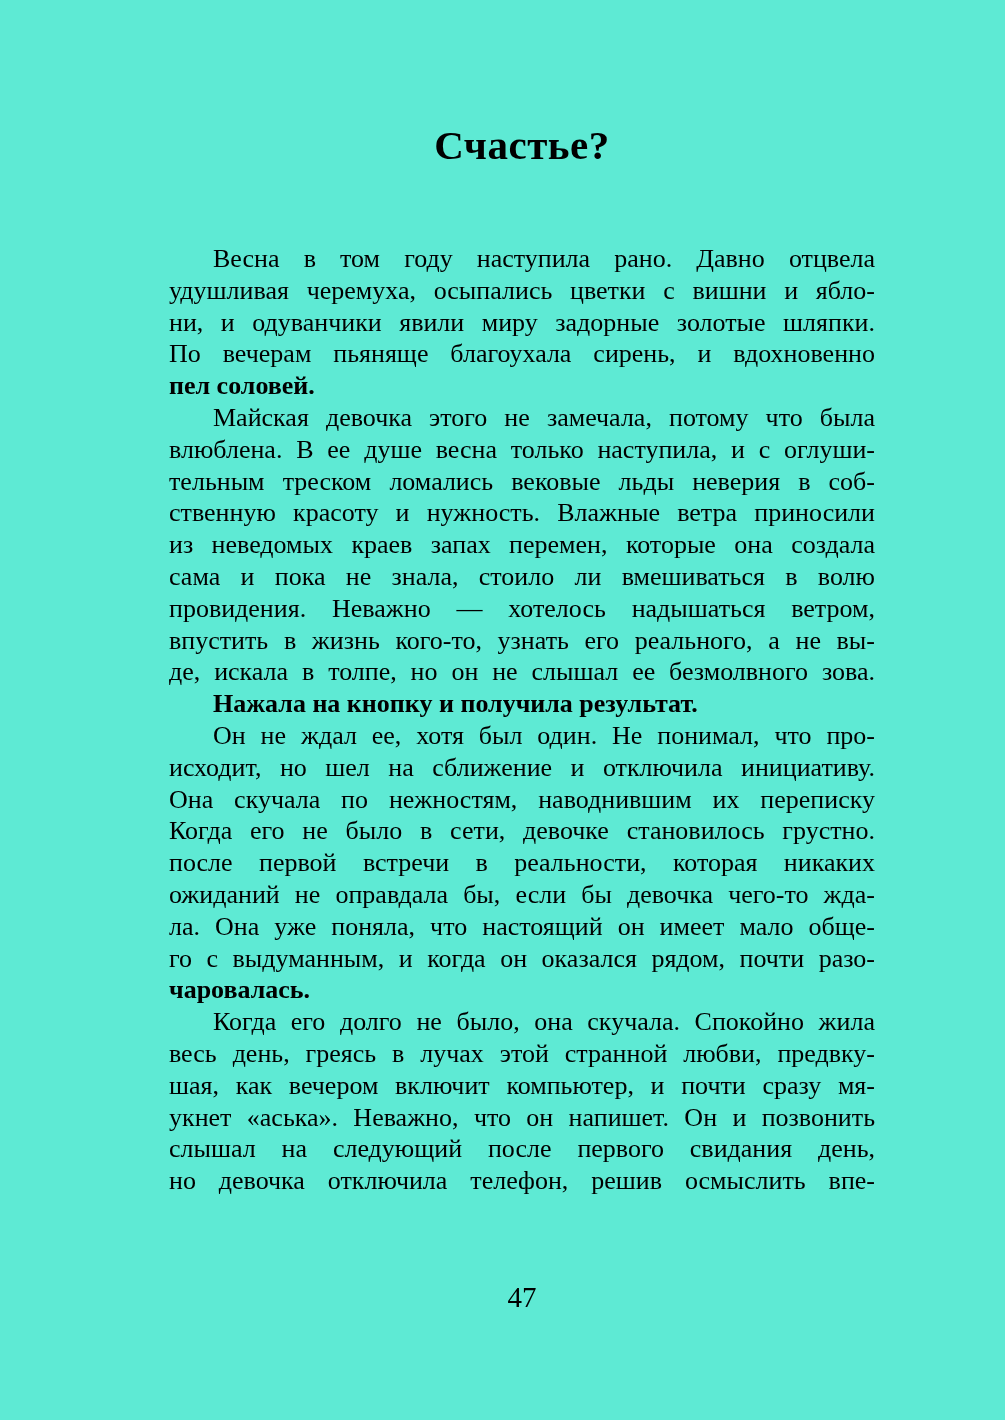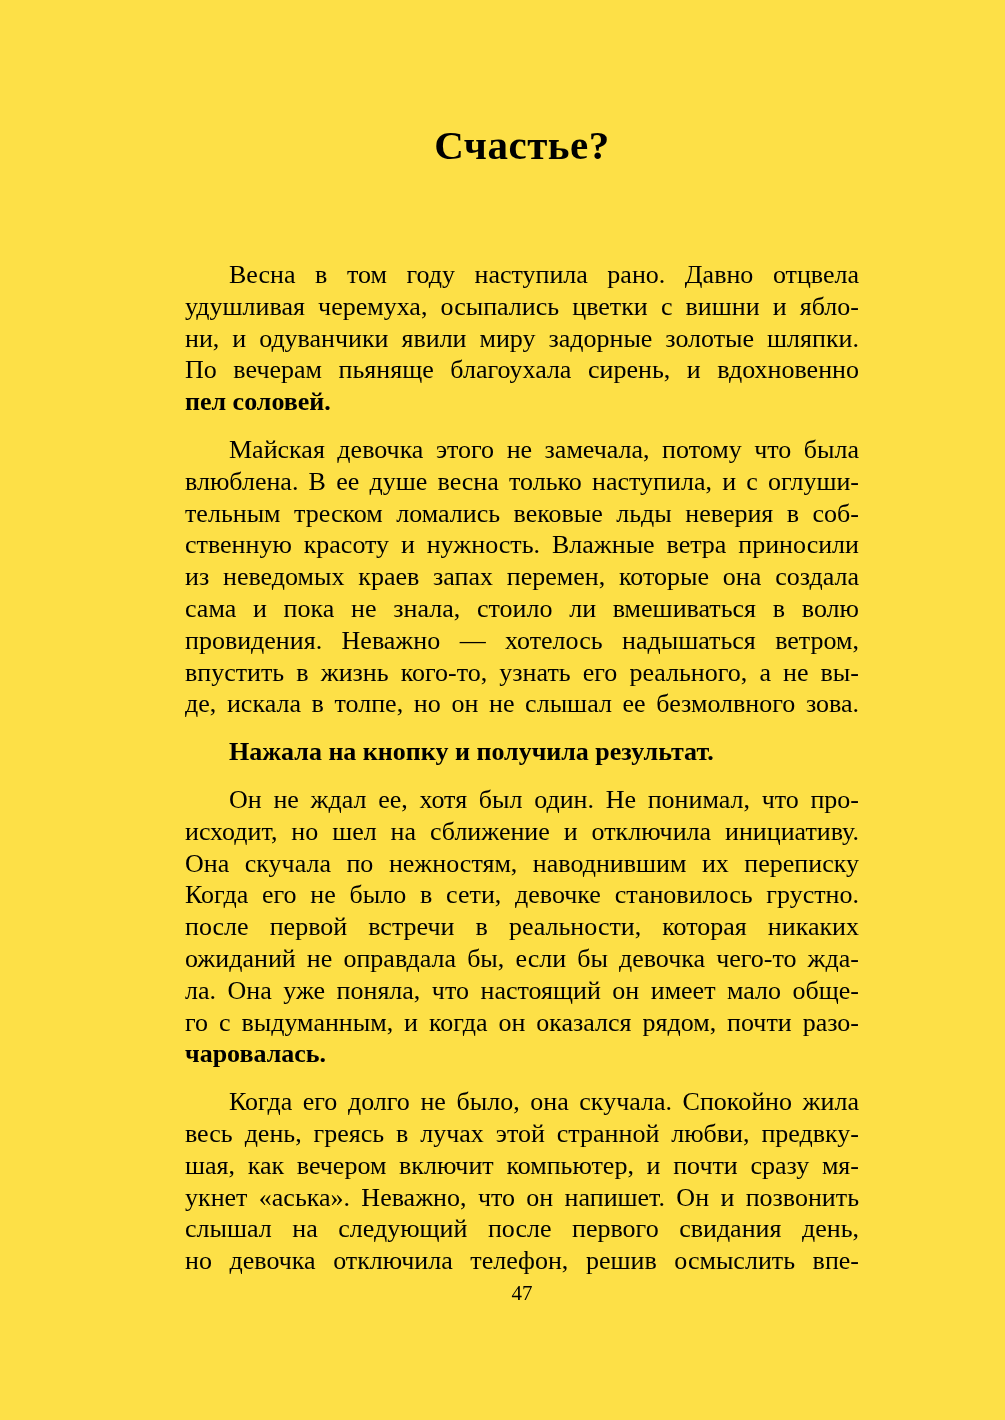--- a/index.html
+++ b/index.html
@@ -4,21 +4,21 @@
 <style>
   html, body {
     margin: 0;
     padding: 0;
     background: #ffffff;
   }
   .page {
     position: relative;
     width: 1005px;
     height: 1420px;
-    background: #fde047;
+    background: #5eead4;
     color: #000000;
     font-family: "Liberation Serif", "DejaVu Serif", serif;
     overflow: hidden;
   }
   .title {
     position: absolute;
     top: 121px;
     left: 169px;
     width: 706px;
     text-align: center;
@@ -28,21 +28,21 @@
   }
   .body-text {
     position: absolute;
     top: 243px;
     left: 169px;
     width: 706px;
     font-size: 26px;
     line-height: 31.8px;
   }
   .paragraph {
-    margin: 16px;
+    margin: 0;
     padding: 0;
   }
   .line {
     text-align: justify;
     text-align-last: justify;
     white-space: normal;
   }
   .line.indent {
     text-indent: 44px;
   }
@@ -50,21 +50,21 @@
     text-align: left;
     text-align-last: left;
     font-weight: bold;
   }
   .page-number {
     position: absolute;
     top: 1281px;
     left: 169px;
     width: 706px;
     text-align: center;
-    font-size: 21px;
+    font-size: 29px;
   }
 </style>
 </head>
 <body>
 
 <div class="page">
 
   <div class="title">Счастье?</div>
 
   <div class="body-text">

